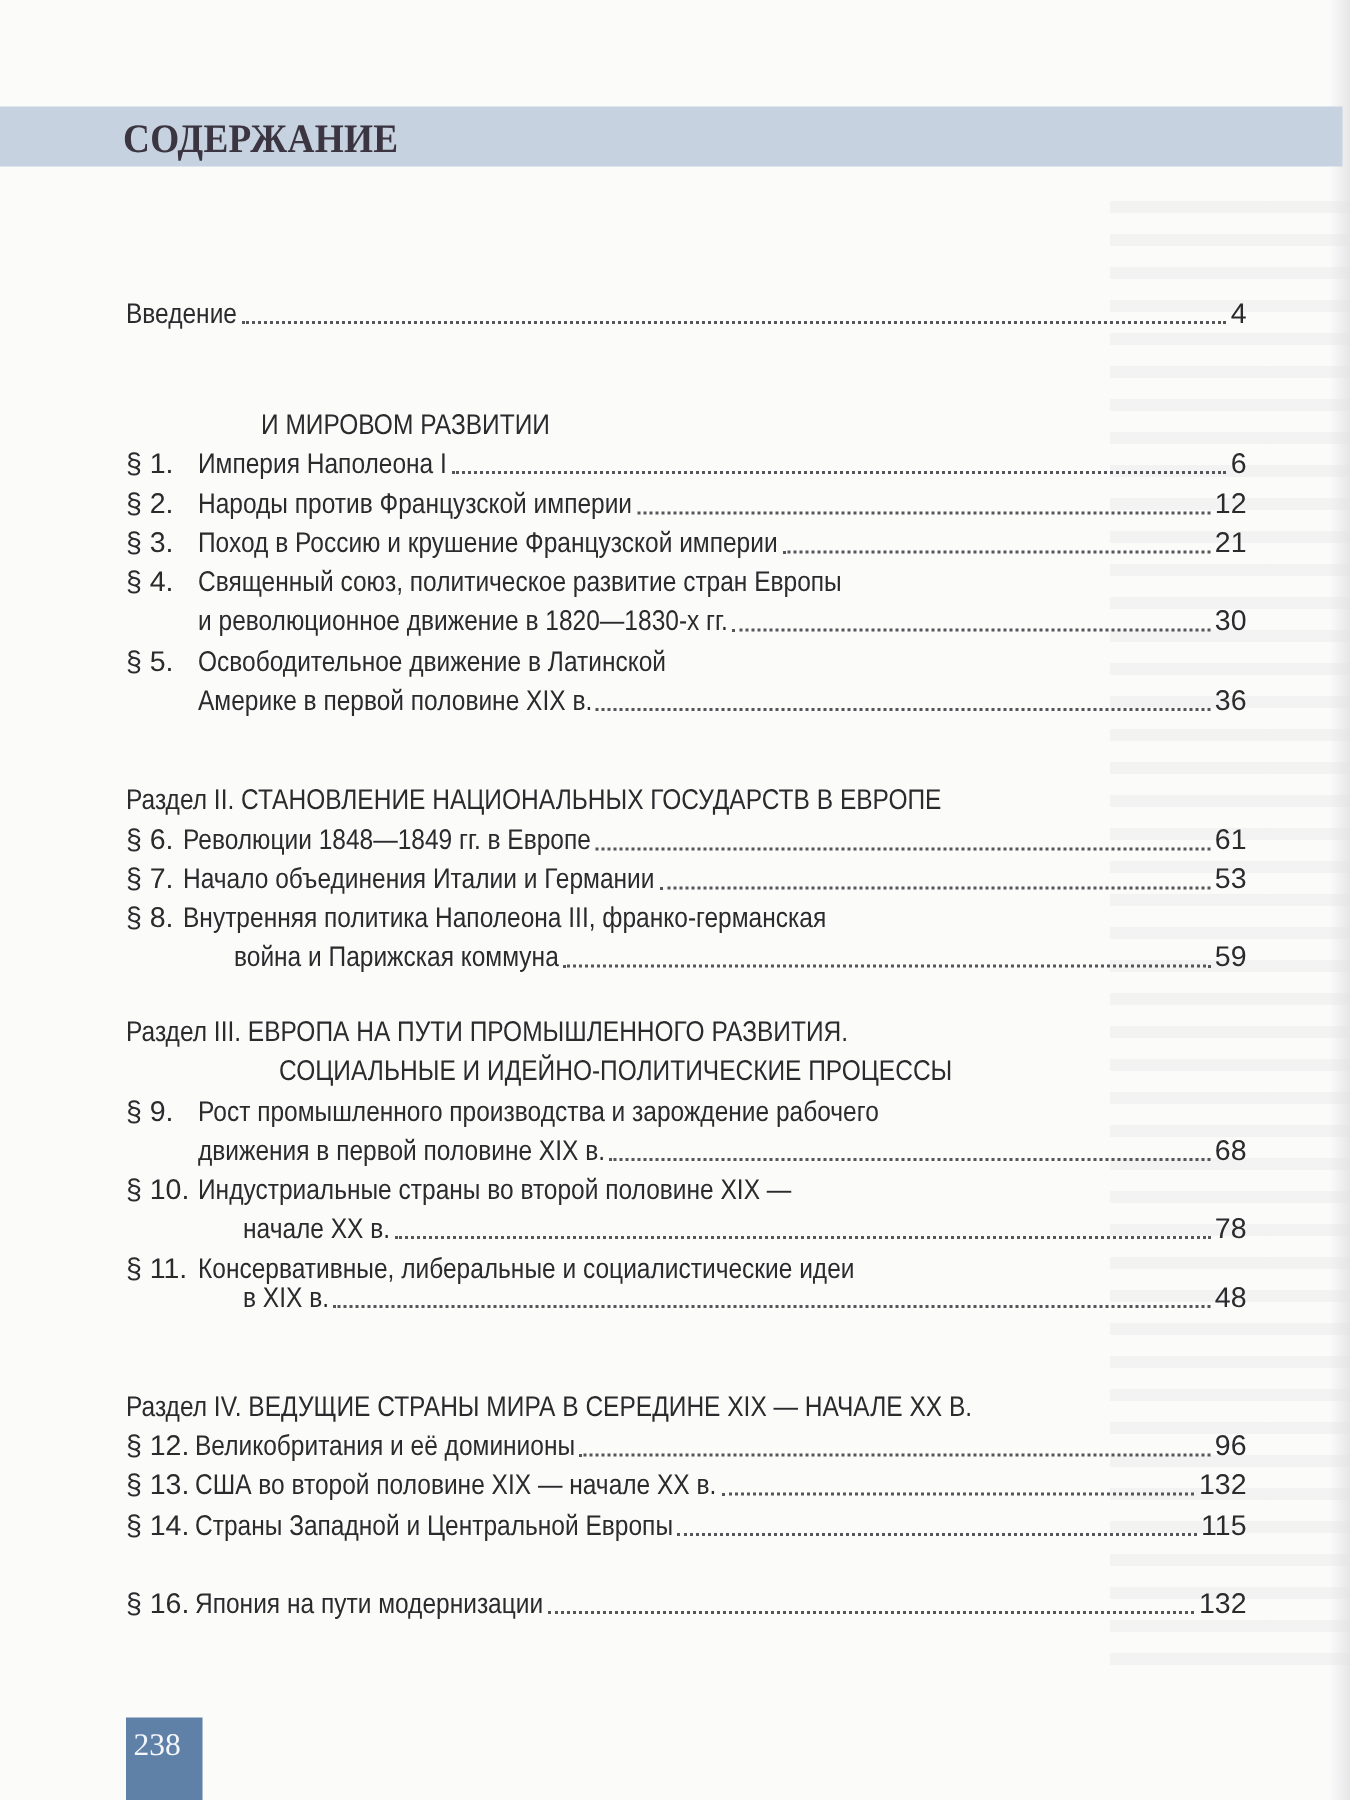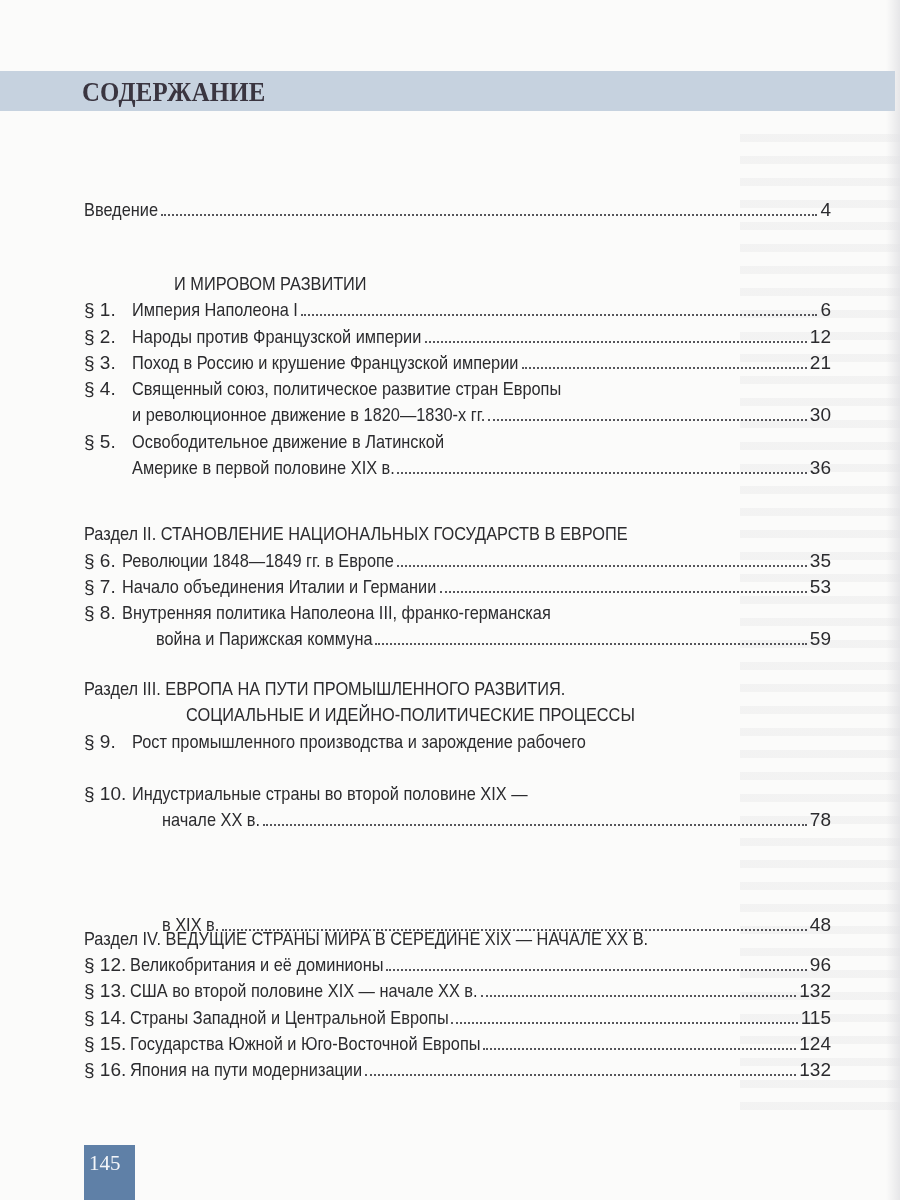--- a/index.html
+++ b/index.html
@@ -108,21 +108,21 @@
     <span class="lead"></span>
     <span class="page">36</span>
   </div>
 
   <div class="section" style="top:521px"><span class="narrow">Раздел II. СТАНОВЛЕНИЕ НАЦИОНАЛЬНЫХ ГОСУДАРСТВ В ЕВРОПЕ</span></div>
 
   <div class="row" style="top:548px">
     <span class="num" style="width:38px">§ 6.</span>
     <span class="narrow" style="margin-right: -44.0653px;">Революции 1848—1849 гг. в Европе</span>
     <span class="lead"></span>
-    <span class="page">35</span>
+    <span class="page">61</span>
   </div>
   <div class="row" style="top:574px">
     <span class="num" style="width:38px">§ 7.</span>
     <span class="narrow" style="margin-right: -50.7103px;">Начало объединения Италии и Германии</span>
     <span class="lead"></span>
     <span class="page">53</span>
   </div>
   <div class="row" style="top:600px">
     <span class="num" style="width:38px">§ 8.</span>
     <span class="narrow" style="margin-right: -70.2094px;">Внутренняя политика Наполеона III, франко-германская</span>
@@ -133,30 +133,39 @@
     <span class="page">59</span>
   </div>
 
   <div class="section" style="top:676px"><span class="narrow">Раздел III. ЕВРОПА НА ПУТИ ПРОМЫШЛЕННОГО РАЗВИТИЯ.</span></div>
   <div class="section" style="top:702px; left:186px"><span class="narrow">СОЦИАЛЬНЫЕ И ИДЕЙНО-ПОЛИТИЧЕСКИЕ ПРОЦЕССЫ</span></div>
 
   <div class="row" style="top:729px">
     <span class="num" style="width:48px">§ 9.</span>
     <span class="narrow" style="margin-right: -74.135px;">Рост промышленного производства и зарождение рабочего</span>
   </div>
+  <div class="row" style="top:755px; left:132px; width:699px">
+    <span class="narrow" style="margin-right: -44.6566px;">движения в первой половине XIX в.</span>
+    <span class="lead"></span>
+    <span class="page">68</span>
+  </div>
   <div class="row" style="top:781px">
     <span class="num" style="width:48px">§ 10.</span>
     <span class="narrow" style="margin-right: -64.4403px;">Индустриальные страны во второй половине XIX —</span>
   </div>
   <div class="row" style="top:807px; left:162px; width:669px">
     <span class="narrow" style="margin-right: -15.9197px;">начале XX в.</span>
     <span class="lead"></span>
     <span class="page">78</span>
   </div>
-  <div class="row" style="top:912px; left:162px; width:669px">
+  <div class="row" style="top:834px">
+    <span class="num" style="width:48px">§ 11.</span>
+    <span class="narrow" style="margin-right: -71.3541px;">Консервативные, либеральные и социалистические идеи</span>
+  </div>
+  <div class="row" style="top:853px; left:162px; width:669px">
     <span class="narrow" style="margin-right: -9.67563px;">в XIX в.</span>
     <span class="lead"></span>
     <span class="page">48</span>
   </div>
 
   <div class="section" style="top:926px"><span class="narrow">Раздел IV. ВЕДУЩИЕ СТРАНЫ МИРА В СЕРЕДИНЕ XIX — НАЧАЛЕ XX В.</span></div>
 
   <div class="row" style="top:952px">
     <span class="num" style="width:46px">§ 12.</span>
     <span class="narrow" style="margin-right: -41.5956px;">Великобритания и её доминионы</span>
@@ -168,28 +177,22 @@
     <span class="narrow" style="margin-right: -56.4391px;">США во второй половине XIX — начале XX в.</span>
     <span class="lead"></span>
     <span class="page">132</span>
   </div>
   <div class="row" style="top:1005px">
     <span class="num" style="width:46px">§ 14.</span>
     <span class="narrow" style="margin-right: -52.3297px;">Страны Западной и Центральной Европы</span>
     <span class="lead"></span>
     <span class="page">115</span>
   </div>
-  <div class="row" style="top:1031px">
-    <span class="num" style="width:46px">§ 15.</span>
-    <span class="narrow" style="margin-right: -57.5231px;">Государства Южной и Юго-Восточной Европы</span>
-    <span class="lead"></span>
-    <span class="page">124</span>
-  </div>
   <div class="row" style="top:1057px">
     <span class="num" style="width:46px">§ 16.</span>
     <span class="narrow" style="margin-right: -37.8806px;">Япония на пути модернизации</span>
     <span class="lead"></span>
     <span class="page">132</span>
   </div>
 </div>
 
 <div class="pgbox"></div>
-<div class="pgnum">145</div>
+<div class="pgnum">238</div>
 
 </body></html>

